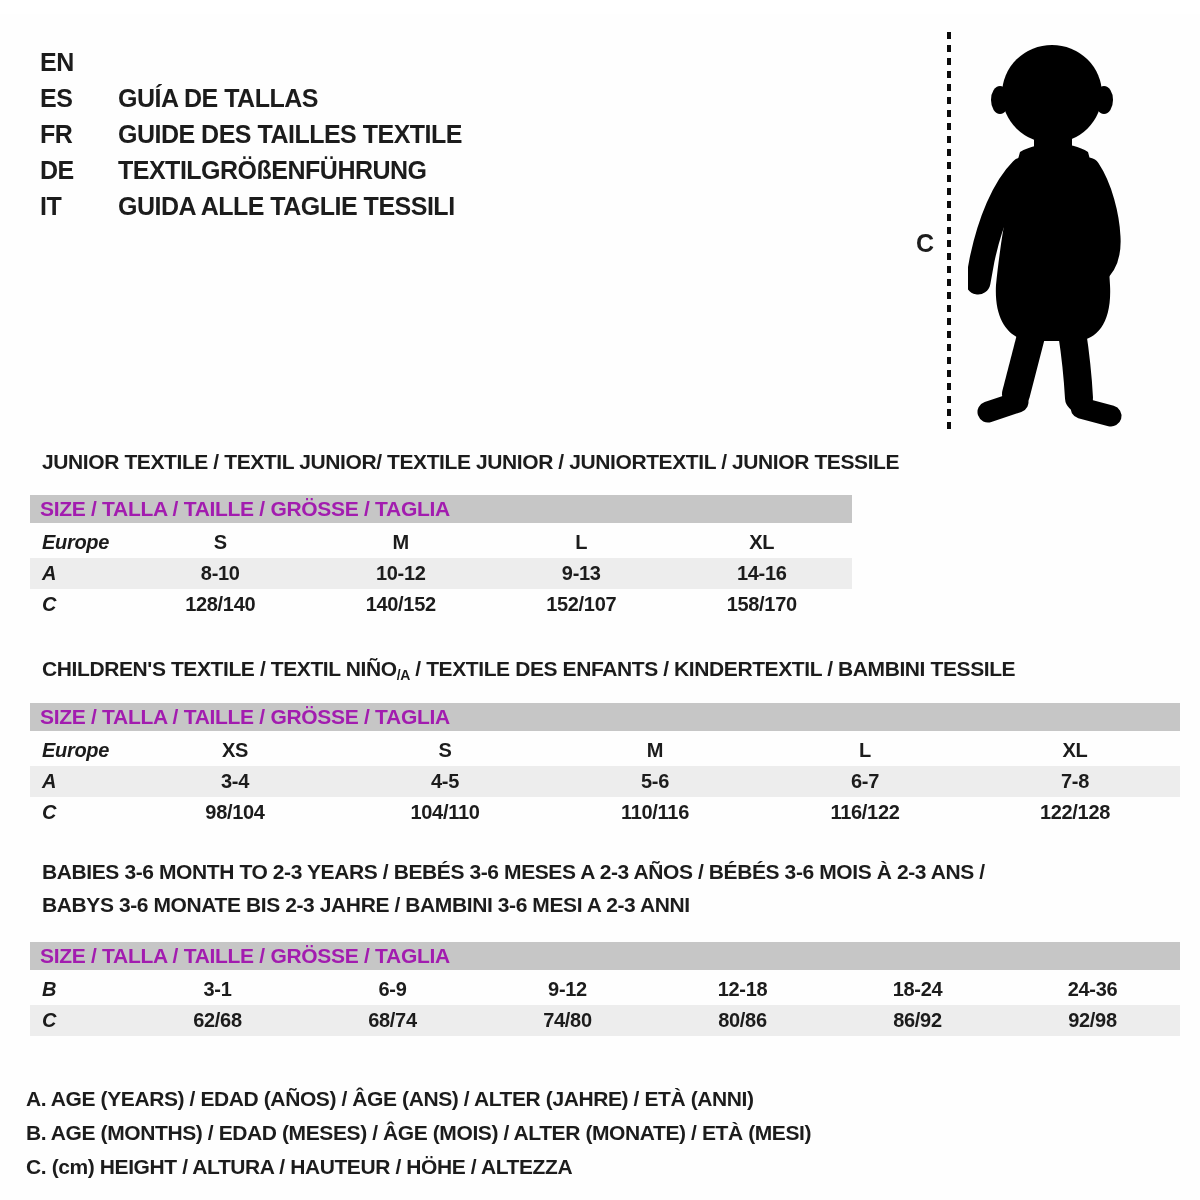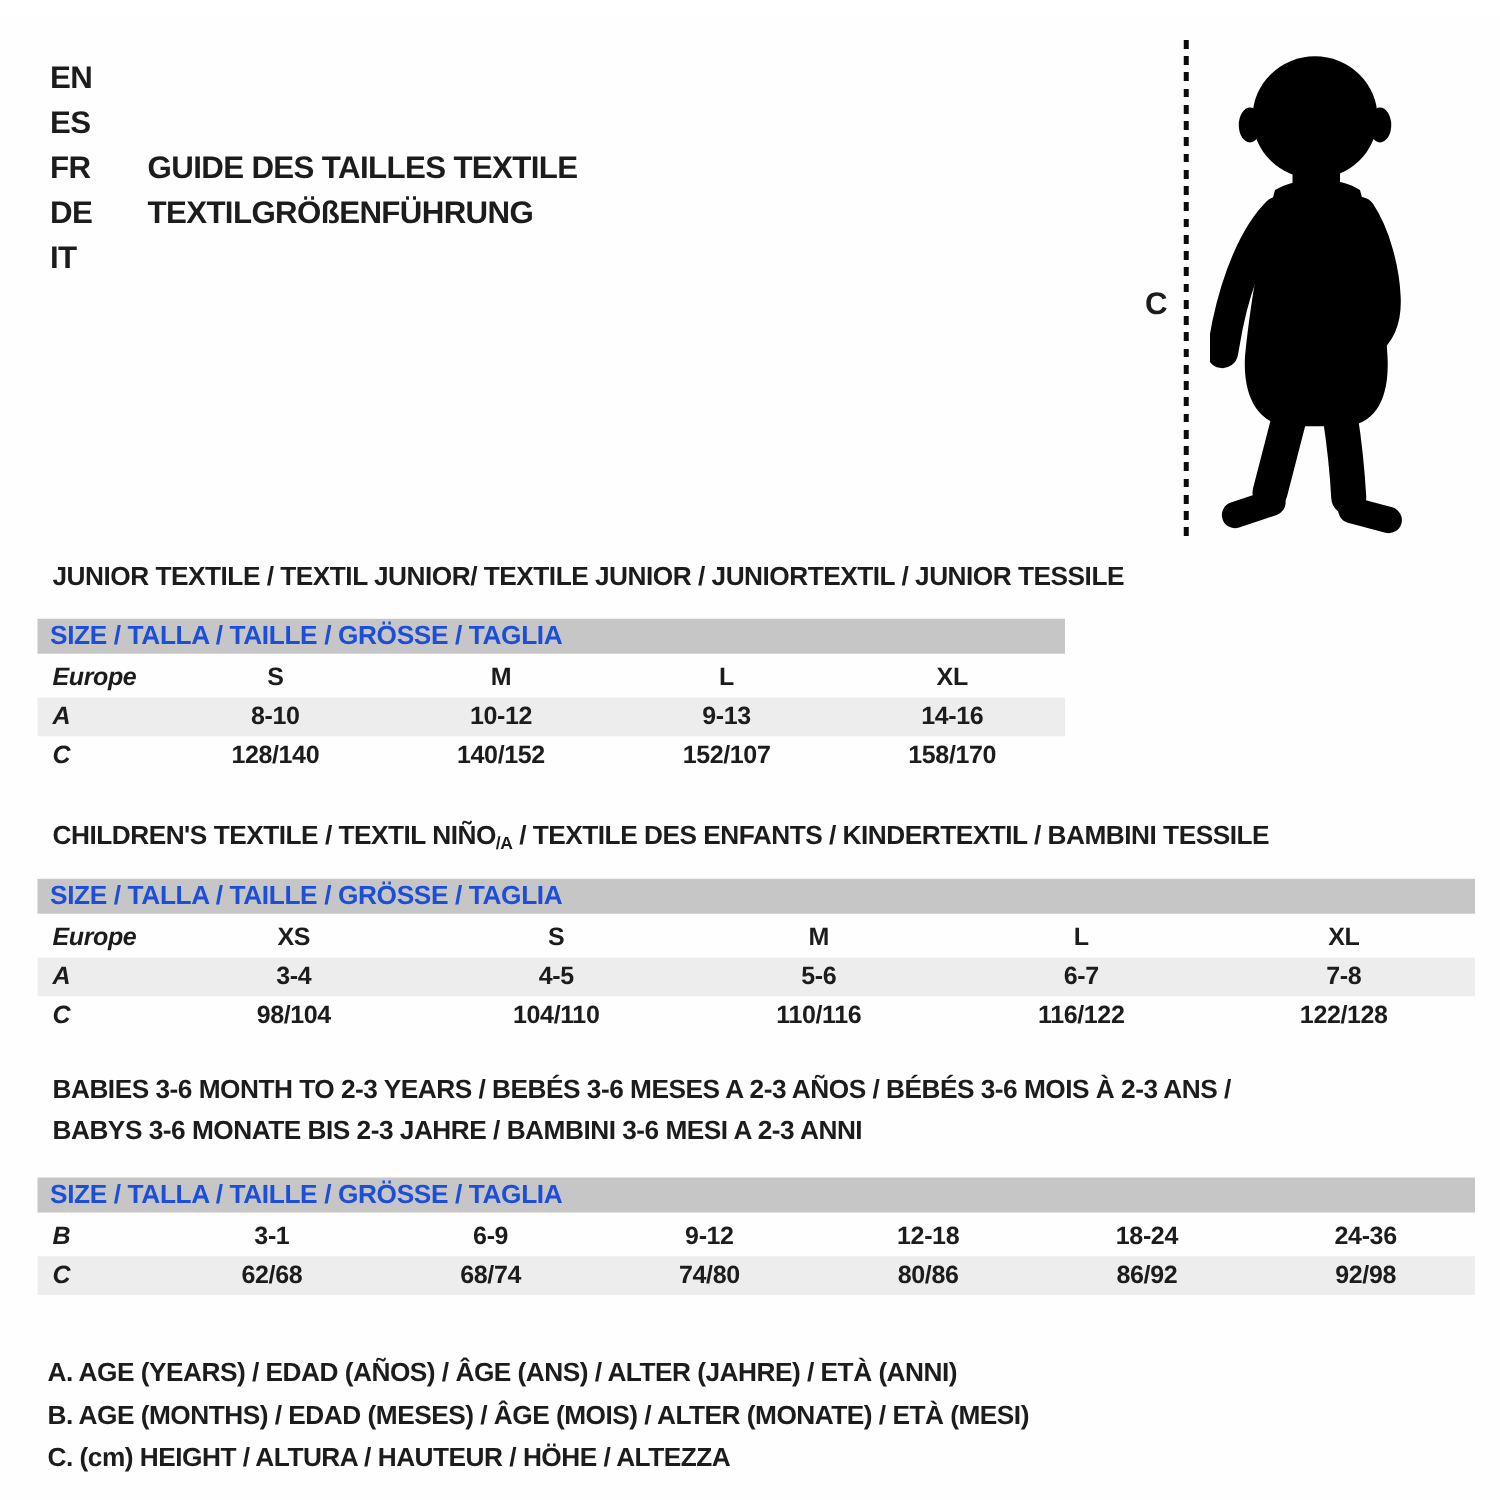--- a/index.html
+++ b/index.html
@@ -61,41 +61,41 @@
     letter-spacing: -0.4px;
     white-space: nowrap;
   }
   .sec-title sub { font-size: 14px; vertical-align: -4px; }
 
   
   .size-table { position: absolute; left: 30px; }
   .size-bar {
     height: 28px;
     background: #c6c6c6;
-    color: #1d4ed8;
+    color: #a21caf;
     display: flex;
     align-items: center;
     padding-left: 10px;
     font-size: 21px;
     margin-bottom: 4px;
   }
   .trow {
     display: flex;
     height: 31px;
     align-items: center;
     font-size: 20px;
   }
   .trow.shaded { background: #ededed; }
   .tcell { flex: 1; text-align: center; }
   .tcell.label { flex: 0 0 100px; text-align: left; padding-left: 12px; font-style: italic; }
 
   
   .legend {
     position: absolute;
-    left: 38px;
+    left: 26px;
     top: 1068px;
   }
   .legend-line {
     height: 34px;
     display: flex;
     align-items: center;
     font-size: 21px;
     letter-spacing: -0.4px;
     white-space: nowrap;
   }
@@ -104,31 +104,33 @@
 <body>
 
 <div class="page">
 
   <div class="languages">
     <div class="lang-row">
       <span class="lang-code">EN</span>
     </div>
     <div class="lang-row">
       <span class="lang-code">ES</span>
+      <span class="lang-title">GUÍA DE TALLAS</span>
     </div>
     <div class="lang-row">
       <span class="lang-code">FR</span>
       <span class="lang-title">GUIDE DES TAILLES TEXTILE</span>
     </div>
     <div class="lang-row">
       <span class="lang-code">DE</span>
       <span class="lang-title">TEXTILGRÖßENFÜHRUNG</span>
     </div>
     <div class="lang-row">
       <span class="lang-code">IT</span>
+      <span class="lang-title">GUIDA ALLE TAGLIE TESSILI</span>
     </div>
   </div>
 
   <div class="figure">
     <span class="measure-label">C</span>
     <div class="dashed-line"></div>
     <svg class="silhouette" width="170" height="402" viewBox="0 0 170 402" aria-hidden="true">
       <g fill="#000000" stroke="none">
         <ellipse cx="84" cy="64" rx="50" ry="49"></ellipse>
         <ellipse cx="32" cy="70" rx="9" ry="14"></ellipse>

